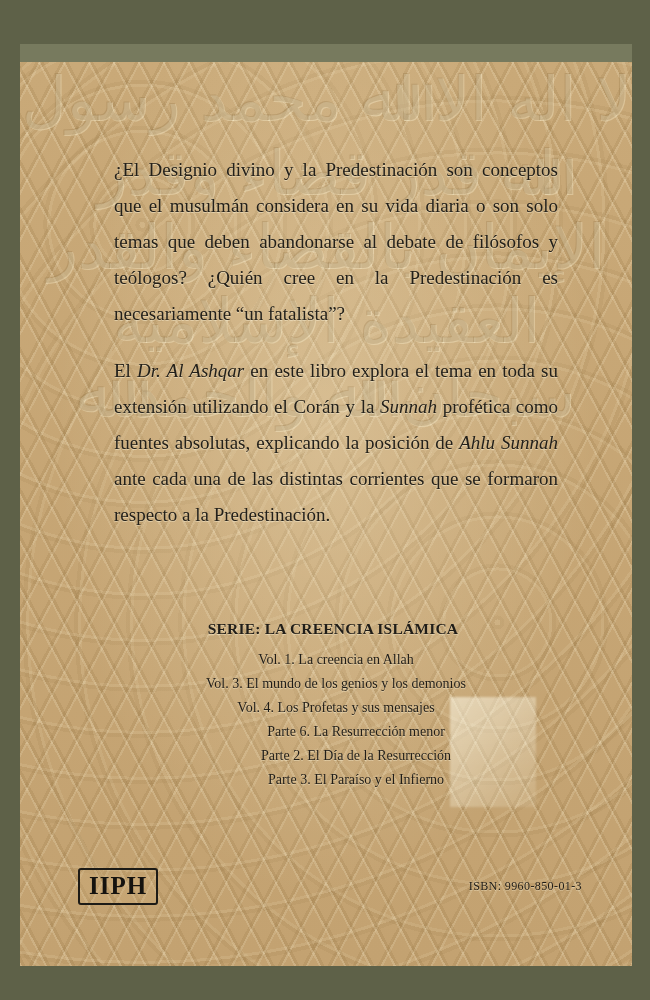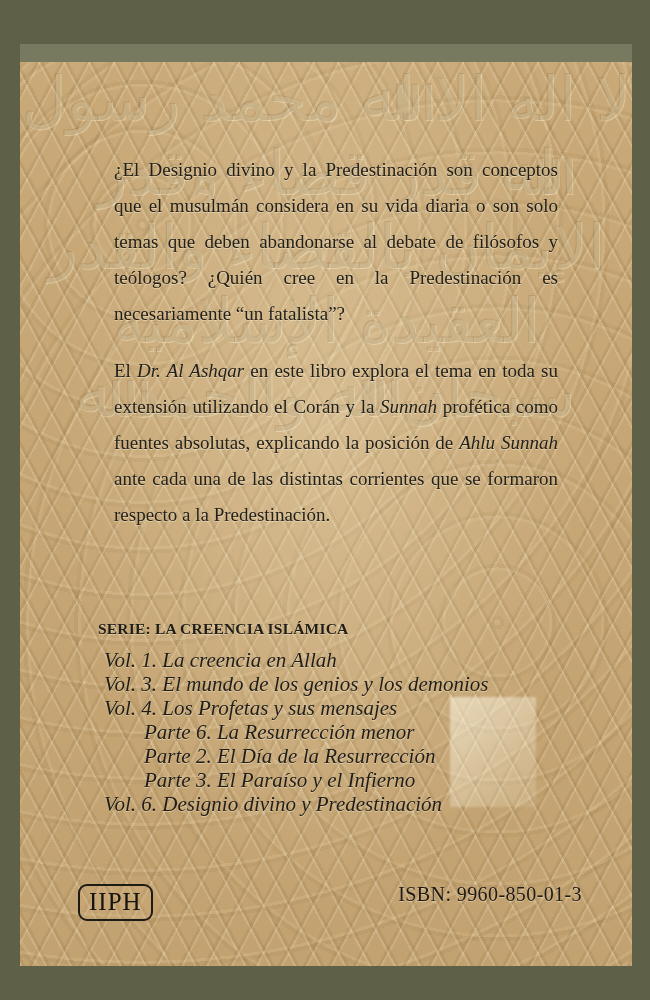--- a/index.html
+++ b/index.html
@@ -104,61 +104,60 @@
   .para:last-child { margin-bottom: 0; }
   .it { font-style: italic; }
 
   .series {
     position: absolute;
     left: 78px;
     top: 558px;
     width: 470px;
     color: #201d18;
     text-shadow: 0 1px 0 rgba(255,247,220,0.4);
+    text-align: center;
   }
   .series-title {
     font-size: 15.5px;
     font-weight: bold;
     letter-spacing: 0.2px;
     margin-bottom: 10px;
   }
   .vol {
-    font-size: 21px;
+    font-size: 14px;
     line-height: 24px;
     padding-left: 6px;
-    font-style: italic;
   }
   .vol.sub { padding-left: 46px; }
 
   .footer {
     position: absolute;
     left: 58px;
     right: 50px;
     top: 806px;
     display: flex;
     align-items: center;
     justify-content: space-between;
   }
 
   .logo {
     border: 2.5px solid #1d1b16;
-    border-radius: 9px;
+    border-radius: 3px;
     padding: 3px 9px 4px 9px;
     font-family: "Liberation Serif", serif;
-    font-weight: normal;
+    font-weight: bold;
     font-size: 25px;
     letter-spacing: 1px;
     color: #15130f;
     background: rgba(206,176,124,0.25);
     line-height: 26px;
-    margin-top: 16px;
   }
 
   .isbn {
-    font-size: 20px;
+    font-size: 12px;
     color: #1d1a15;
     letter-spacing: 0.4px;
     text-shadow: 0 1px 0 rgba(255,247,220,0.4);
   }
 </style>
 </head>
 <body>
 
 <div class="page">
 
@@ -183,21 +182,20 @@
     </div>
 
     <div class="series">
       <div class="series-title">SERIE: LA CREENCIA ISLÁMICA</div>
       <div class="vol">Vol. 1.  La creencia en Allah</div>
       <div class="vol">Vol. 3.  El mundo de los genios y los demonios</div>
       <div class="vol">Vol. 4.  Los Profetas y sus mensajes</div>
       <div class="vol sub">Parte 6. La Resurrección menor</div>
       <div class="vol sub">Parte 2. El Día de la Resurrección</div>
       <div class="vol sub">Parte 3. El Paraíso y el Infierno</div>
-      <div class="vol">Vol. 6.  Designio divino y Predestinación</div>
     </div>
 
     <div class="footer">
       <div class="logo">IIPH</div>
       <div class="isbn">ISBN: 9960-850-01-3</div>
     </div>
 
   </div>
 </div>
 

